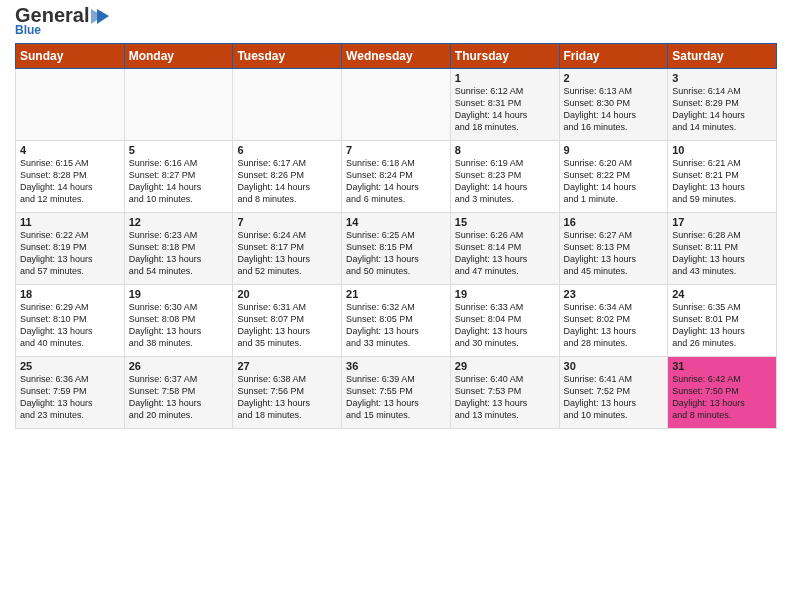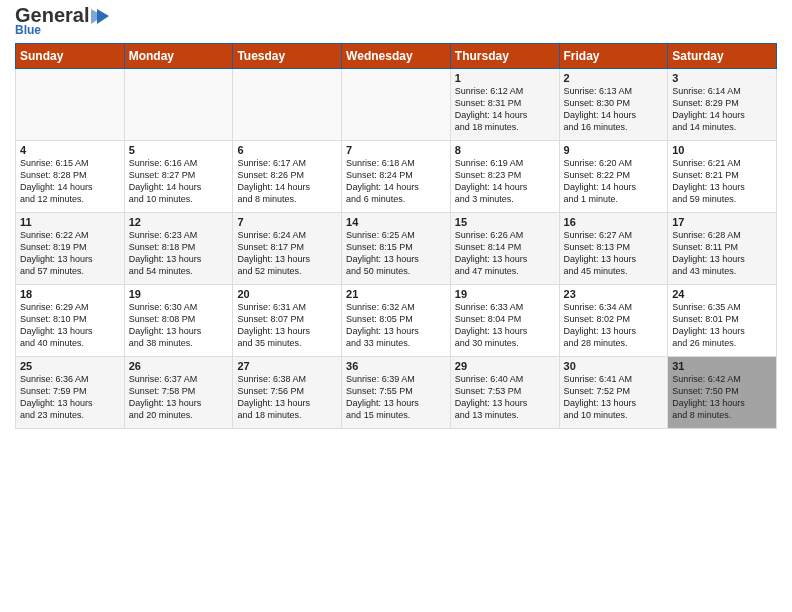--- a/index.html
+++ b/index.html
@@ -249,20 +249,20 @@
             <div class="cell-content">Sunrise: 6:39 AM<br>Sunset: 7:55 PM<br>Daylight: 13 hours<br>and 15 minutes.</div>
           </td>
           <td style="background: rgb(245, 245, 245); margin-top: 25px;">
             <span class="day-number">29</span>
             <div class="cell-content">Sunrise: 6:40 AM<br>Sunset: 7:53 PM<br>Daylight: 13 hours<br>and 13 minutes.</div>
           </td>
           <td style="background: rgb(245, 245, 245);">
             <span class="day-number">30</span>
             <div class="cell-content">Sunrise: 6:41 AM<br>Sunset: 7:52 PM<br>Daylight: 13 hours<br>and 10 minutes.</div>
           </td>
-          <td style="background: #a3a3a3;">
+          <td style="background: #ec4899;">
             <span class="day-number">31</span>
             <div class="cell-content">Sunrise: 6:42 AM<br>Sunset: 7:50 PM<br>Daylight: 13 hours<br>and 8 minutes.</div>
           </td>
         </tr>
       </tbody>
   </table>
 </div>
 
 </body></html>

